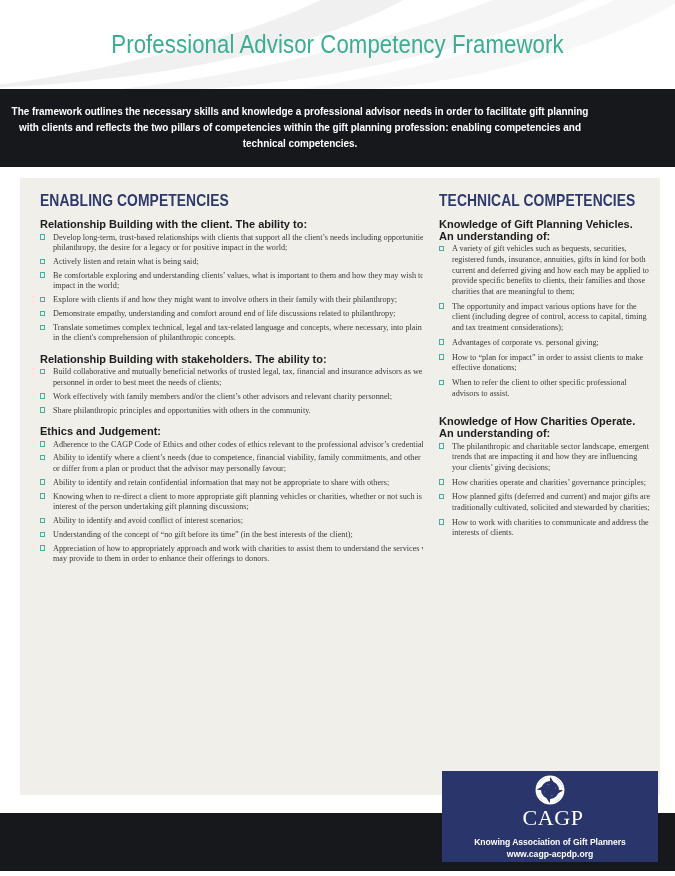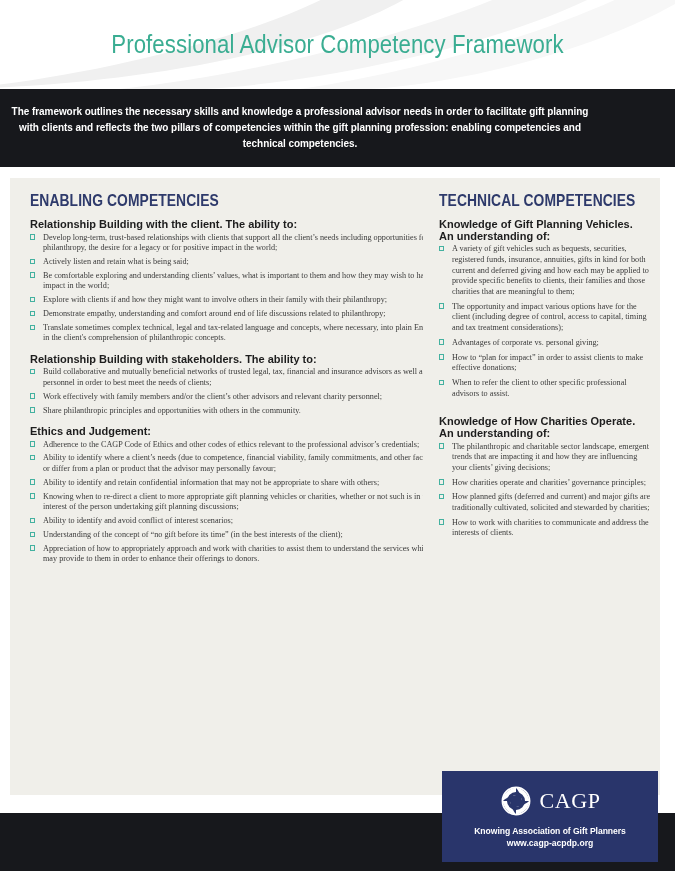--- a/index.html
+++ b/index.html
@@ -89,21 +89,21 @@
     background: #ffffff;
   }
 
   .panel {
     position: absolute;
     top: 11px;
     background: #f0efea;
     box-sizing: border-box;
   }
   .panel-left {
-    left: 10px;
+    left: 20px;
     width: 467px;
     height: 617px;
     padding: 13px 16px 10px 20px;
   }
   .panel-right {
     left: 423px;
     width: 237px;
     height: 617px;
     padding: 13px 10px 10px 16px;
   }
@@ -185,20 +185,21 @@
     display: flex;
     flex-direction: column;
     align-items: center;
     justify-content: center;
   }
   .logo-row {
     display: flex;
     align-items: center;
     justify-content: center;
     margin-bottom: 7px;
+    flex-direction: column;
   }
   .logo-mark { display: block; }
   .logo-word {
     color: #ffffff;
     font-size: 22px;
     font-family: "Liberation Serif", serif;
     letter-spacing: 0.6px;
     margin-left: 6px;
     line-height: 1;
   }

